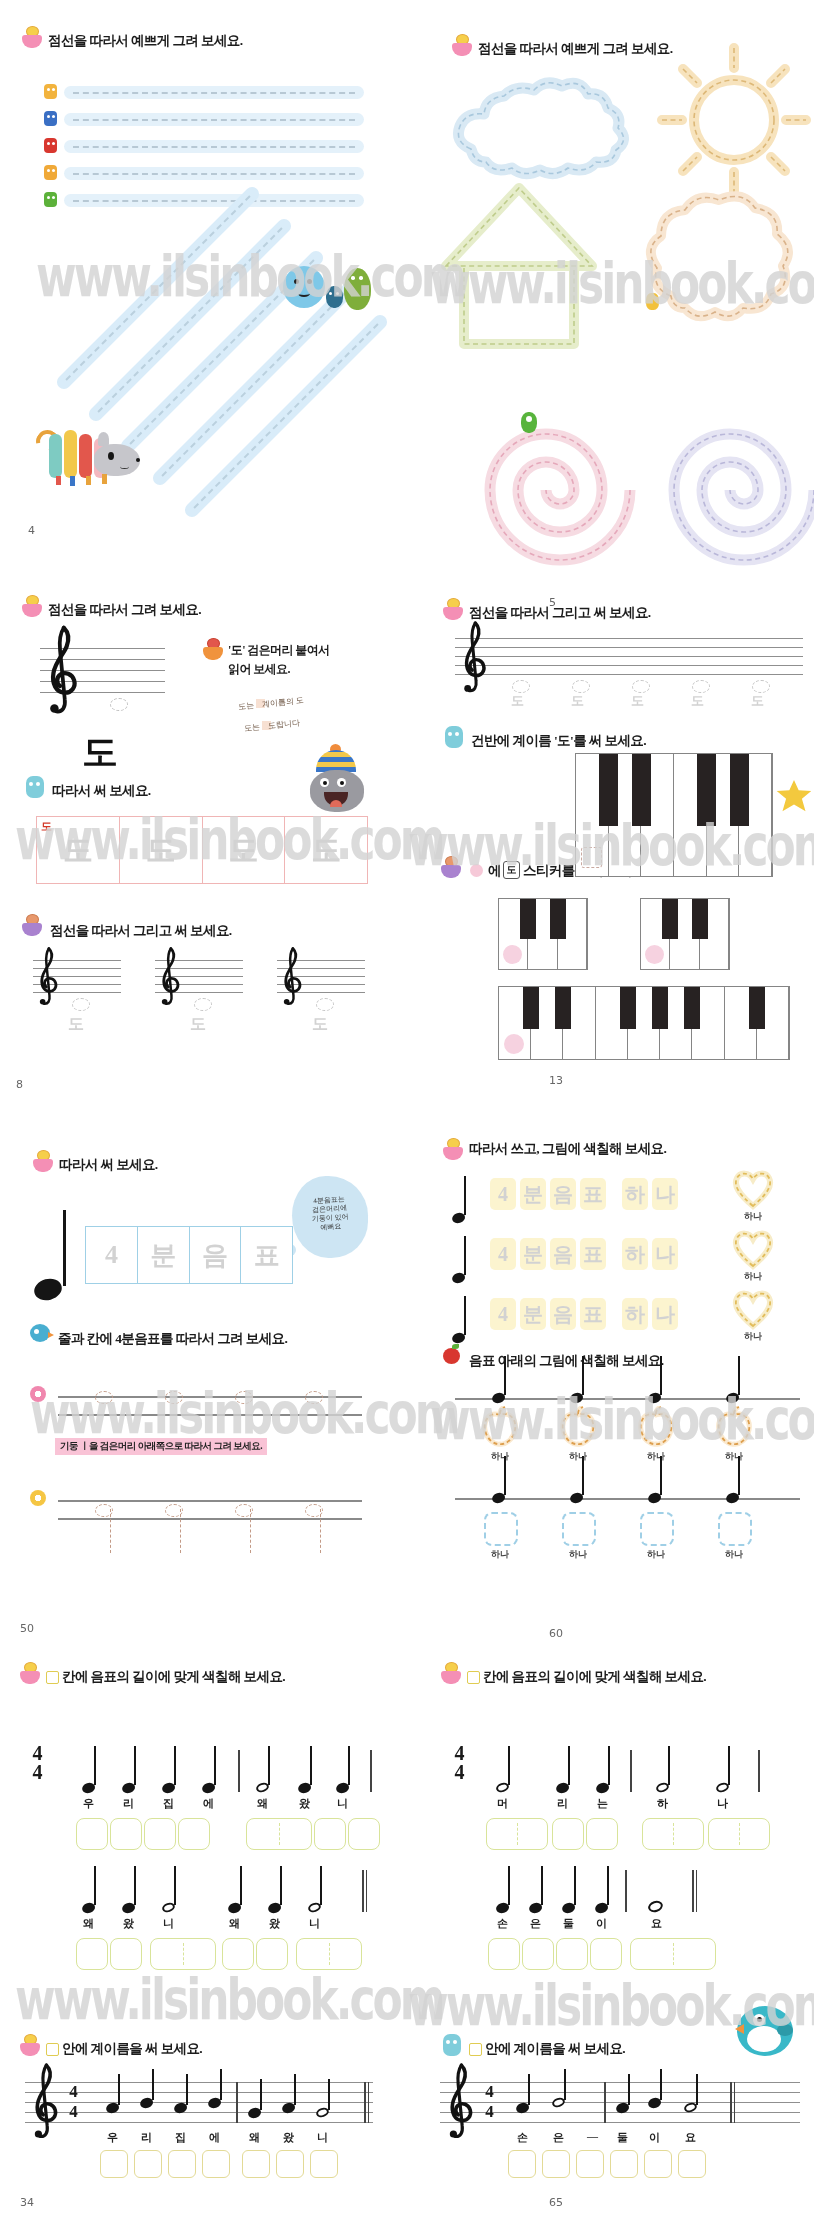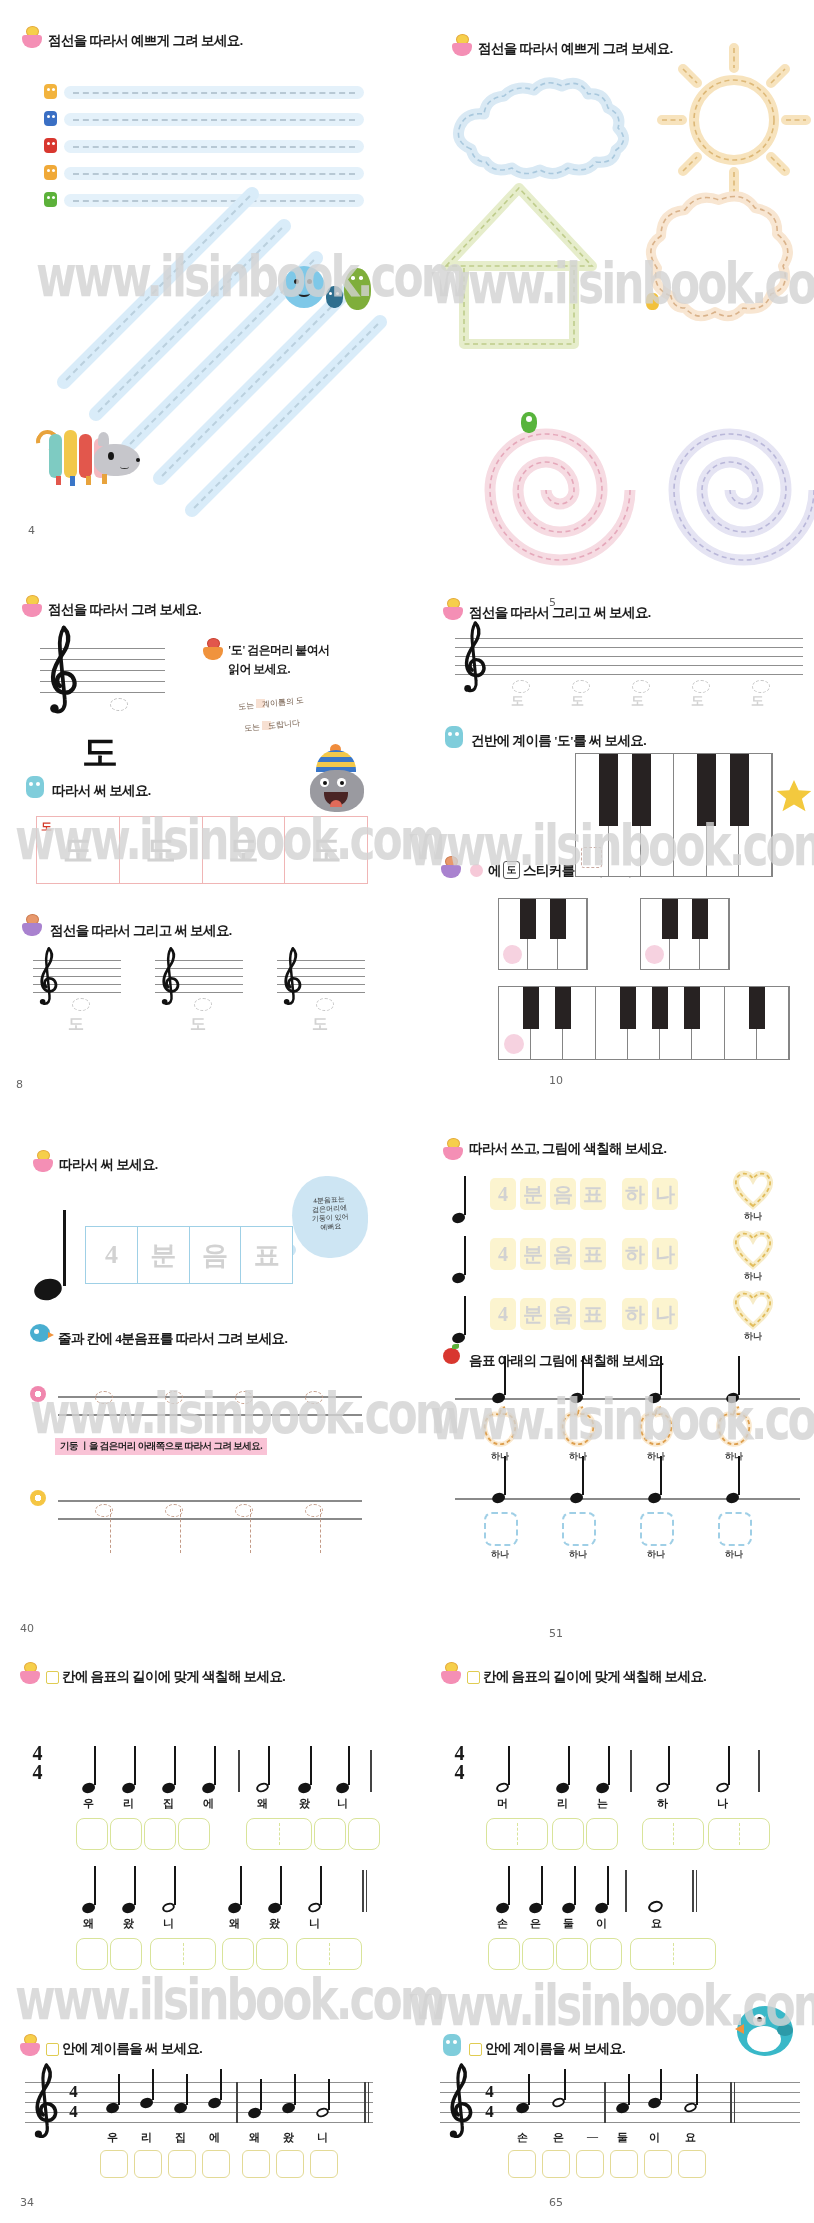--- a/index.html
+++ b/index.html
@@ -405,21 +405,21 @@
     <div class="w"></div>
     <div class="w"></div>
     <div class="w"></div>
     <div class="bk" style="left:24px;width:16px;height:42px"></div>
     <div class="bk" style="left:56px;width:16px;height:42px"></div>
     <div class="bk" style="left:121px;width:16px;height:42px"></div>
     <div class="bk" style="left:153px;width:16px;height:42px"></div>
     <div class="bk" style="left:185px;width:16px;height:42px"></div>
     <div class="bk" style="left:250px;width:16px;height:42px"></div>
   </div>
-  <div class="pnum" style="left:549px;top:1074px">10</div>
+  <div class="pnum" style="left:549px;top:1074px">13</div>
 
   <div class="bk-ic" style="left:33px;top:1150px">
       <div class="h"></div>
       <div class="b" style="background:#f48fb5"></div>
     </div>
   <div class="hdr" style="left:59px;top:1156px">따라서 써 보세요.</div>
 
   <div class="nt big" style="left:34px;top:1208px"></div>
   <div class="trow trow2" style="left:85px;top:1226px;width:206px;height:56px">
     <div class="tc">
@@ -466,21 +466,21 @@
   <div class="line-h" style="left:58px;top:1500px;width:304px"></div>
   <div class="line-h" style="left:58px;top:1518px;width:304px"></div>
   <div class="dhead" style="left:95px;top:1504px"></div>
   <div class="dstem" style="left:110px;top:1509px;height:44px"></div>
   <div class="dhead" style="left:165px;top:1504px"></div>
   <div class="dstem" style="left:180px;top:1509px;height:44px"></div>
   <div class="dhead" style="left:235px;top:1504px"></div>
   <div class="dstem" style="left:250px;top:1509px;height:44px"></div>
   <div class="dhead" style="left:305px;top:1504px"></div>
   <div class="dstem" style="left:320px;top:1509px;height:44px"></div>
-  <div class="pnum" style="left:20px;top:1622px">40</div>
+  <div class="pnum" style="left:20px;top:1622px">50</div>
 
   <div class="bk-ic" style="left:443px;top:1138px">
       <div class="h"></div>
       <div class="b" style="background:#f48fb5"></div>
     </div>
   <div class="hdr" style="left:469px;top:1140px">따라서 쓰고, 그림에 색칠해 보세요.</div>
 
   <div class="nt" style="left:452px;top:1176px"></div>
   <div class="ycell" style="left:490px;top:1178px">
       <span class="dg" style="font-size:20px">4</span>
@@ -593,21 +593,21 @@
   <div class="nt" style="left:648px;top:1456px"></div>
   <div class="nt" style="left:726px;top:1456px"></div>
   <div class="sq-o" style="left:484px;top:1512px"></div>
   <div class="sq-o" style="left:562px;top:1512px"></div>
   <div class="sq-o" style="left:640px;top:1512px"></div>
   <div class="sq-o" style="left:718px;top:1512px"></div>
   <div class="hana" style="left:480px;top:1548px">하나</div>
   <div class="hana" style="left:558px;top:1548px">하나</div>
   <div class="hana" style="left:636px;top:1548px">하나</div>
   <div class="hana" style="left:714px;top:1548px">하나</div>
-  <div class="pnum" style="left:549px;top:1627px">51</div>
+  <div class="pnum" style="left:549px;top:1627px">60</div>
 
   <div class="bk-ic" style="left:20px;top:1662px">
       <div class="h"></div>
       <div class="b" style="background:#f48fb5"></div>
     </div>
   <div class="hbox" style="left:46px;top:1671px"></div>
   <div class="hdr" style="left:62px;top:1668px">칸에 음표의 길이에 맞게 색칠해 보세요.</div>
 
   <div class="ts" style="left:28px;top:1744px">
     <div>4</div>

